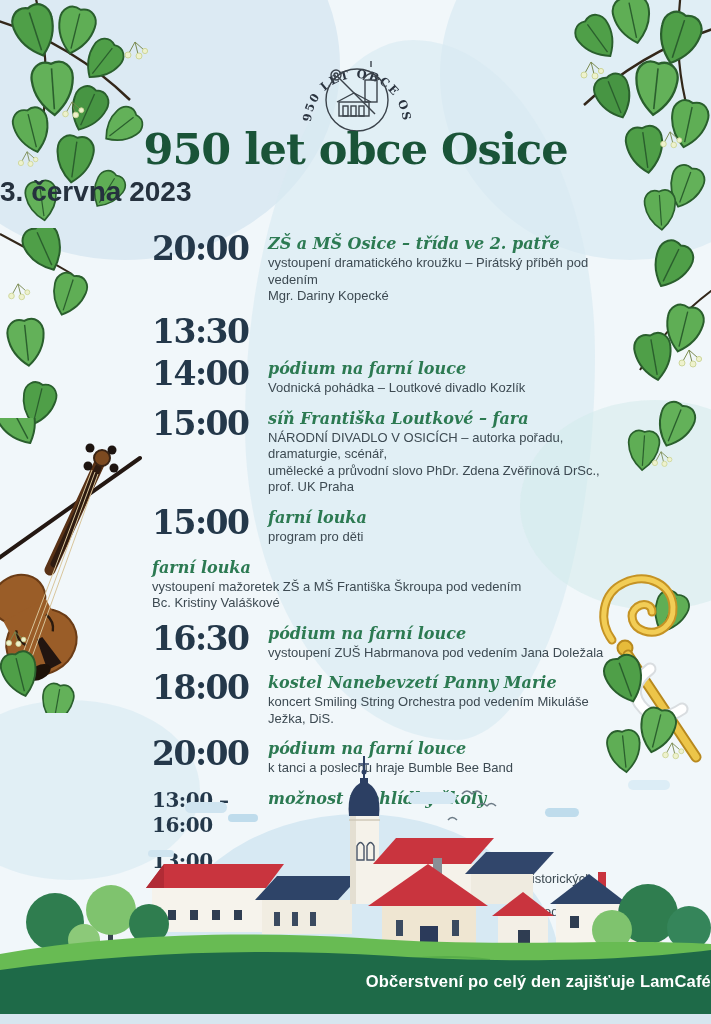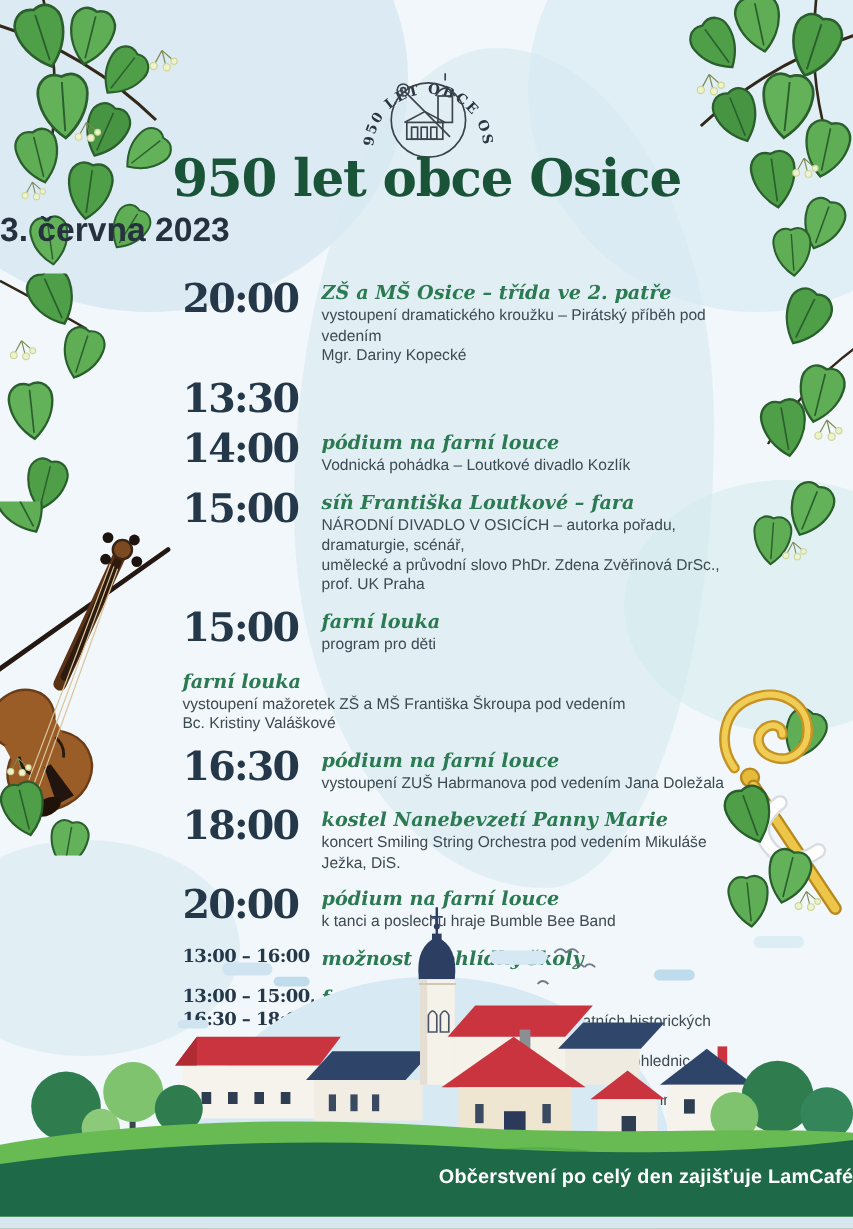--- a/index.html
+++ b/index.html
@@ -20,21 +20,21 @@
          font-family:"DejaVu Serif",serif;font-weight:bold;font-size:43px;letter-spacing:-1px;
          color:#1a5438;margin:0;}
   .date{position:absolute;left:0;top:176px;width:100%;
         font-weight:bold;font-size:28px;color:#25313e;margin:0;font-family:"Liberation Sans",sans-serif;}
 
   
   .schedule{position:absolute;left:152px;top:233px;width:474px;}
   .row{display:flex;margin-bottom:11px;}
   .time{flex:0 0 116px;font-family:"DejaVu Serif",serif;font-weight:bold;font-size:33px;
         line-height:.95;letter-spacing:-1.5px;color:#24384a;white-space:pre-line;}
-  .row.small .time{font-size:15px;line-height:1.25;letter-spacing:-.5px;}
+  .row.small .time{font-size:20px;line-height:1.25;letter-spacing:-.5px;}
   .info{flex:1;padding-top:2px;}
   .heading{font-family:"DejaVu Serif",serif;font-weight:bold;font-size:16px;line-height:1.12;
            color:#2c7a52;margin-bottom:2px;font-style:italic;}
   .desc{font-size:13px;line-height:1.28;color:#3d4a52;white-space:pre-line;}
 
   
   .village{position:absolute;left:0;top:754px;width:711px;height:270px;}
   .footer-band-text{position:absolute;left:0;top:972px;width:100%;text-align:right;
         color:#ffffff;font-weight:bold;font-size:16.5px;letter-spacing:.2px;z-index:5;}
 

